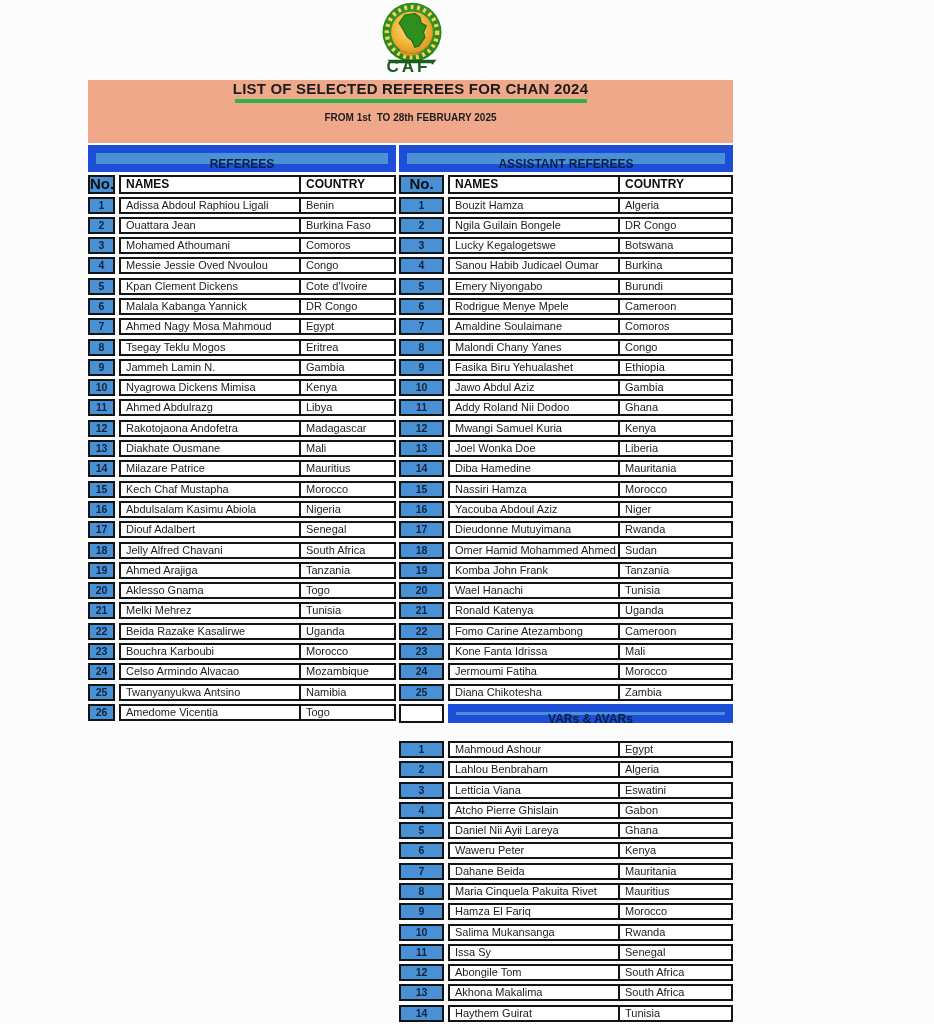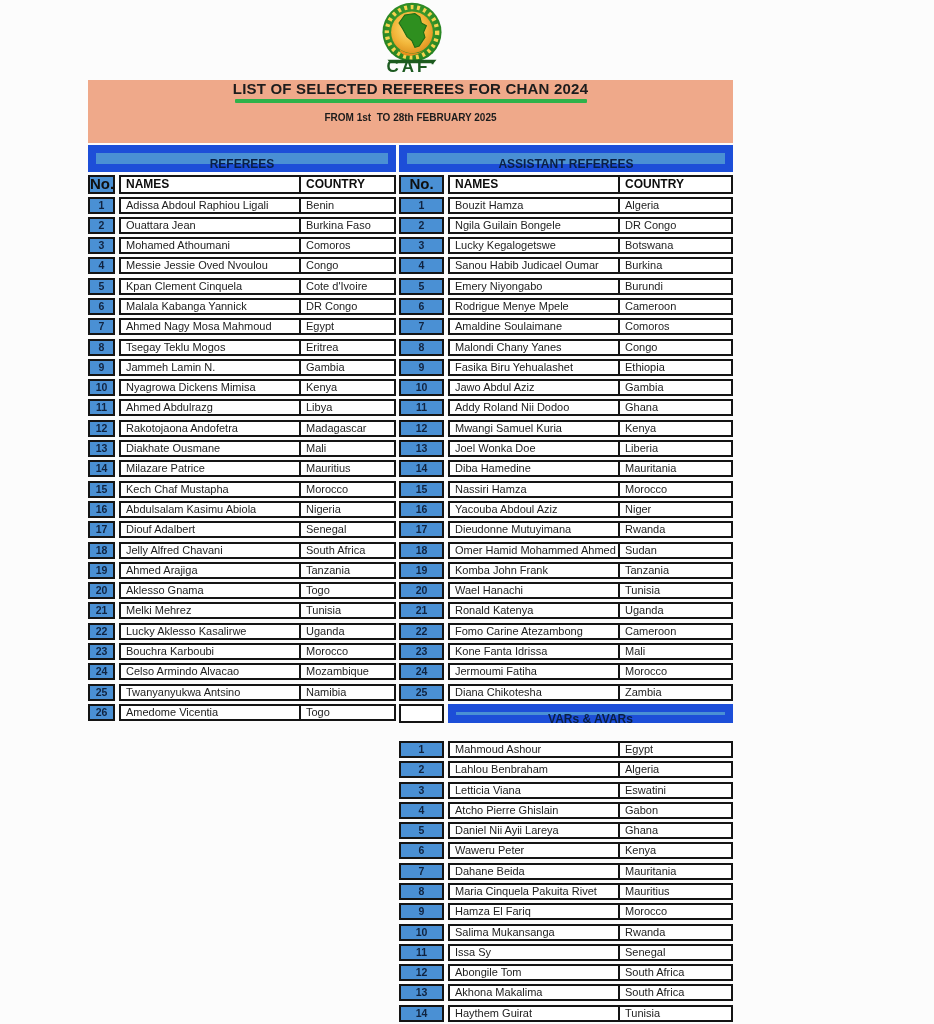--- a/index.html
+++ b/index.html
@@ -164,21 +164,21 @@
               <div class="nc-box">
                 <div class="name-cell">Messie Jessie Oved Nvoulou</div>
                 <div class="country-cell">Congo</div>
               </div>
             </div>
 
             <div class="row">
               <div class="no-cell">5</div>
               <div class="cell-gap"></div>
               <div class="nc-box">
-                <div class="name-cell">Kpan Clement Cinquela</div>
+                <div class="name-cell">Kpan Clement Dickens</div>
                 <div class="country-cell">Cote d'Ivoire</div>
               </div>
             </div>
 
             <div class="row">
               <div class="no-cell">6</div>
               <div class="cell-gap"></div>
               <div class="nc-box">
                 <div class="name-cell">Malala Kabanga Yannick</div>
                 <div class="country-cell">DR Congo</div>
@@ -317,21 +317,21 @@
               <div class="nc-box">
                 <div class="name-cell">Melki Mehrez</div>
                 <div class="country-cell">Tunisia</div>
               </div>
             </div>
 
             <div class="row">
               <div class="no-cell">22</div>
               <div class="cell-gap"></div>
               <div class="nc-box">
-                <div class="name-cell">Lucky Aklesso Kasalirwe</div>
+                <div class="name-cell">Beida Razake Kasalirwe</div>
                 <div class="country-cell">Uganda</div>
               </div>
             </div>
 
             <div class="row">
               <div class="no-cell">23</div>
               <div class="cell-gap"></div>
               <div class="nc-box">
                 <div class="name-cell">Bouchra Karboubi</div>
                 <div class="country-cell">Morocco</div>

